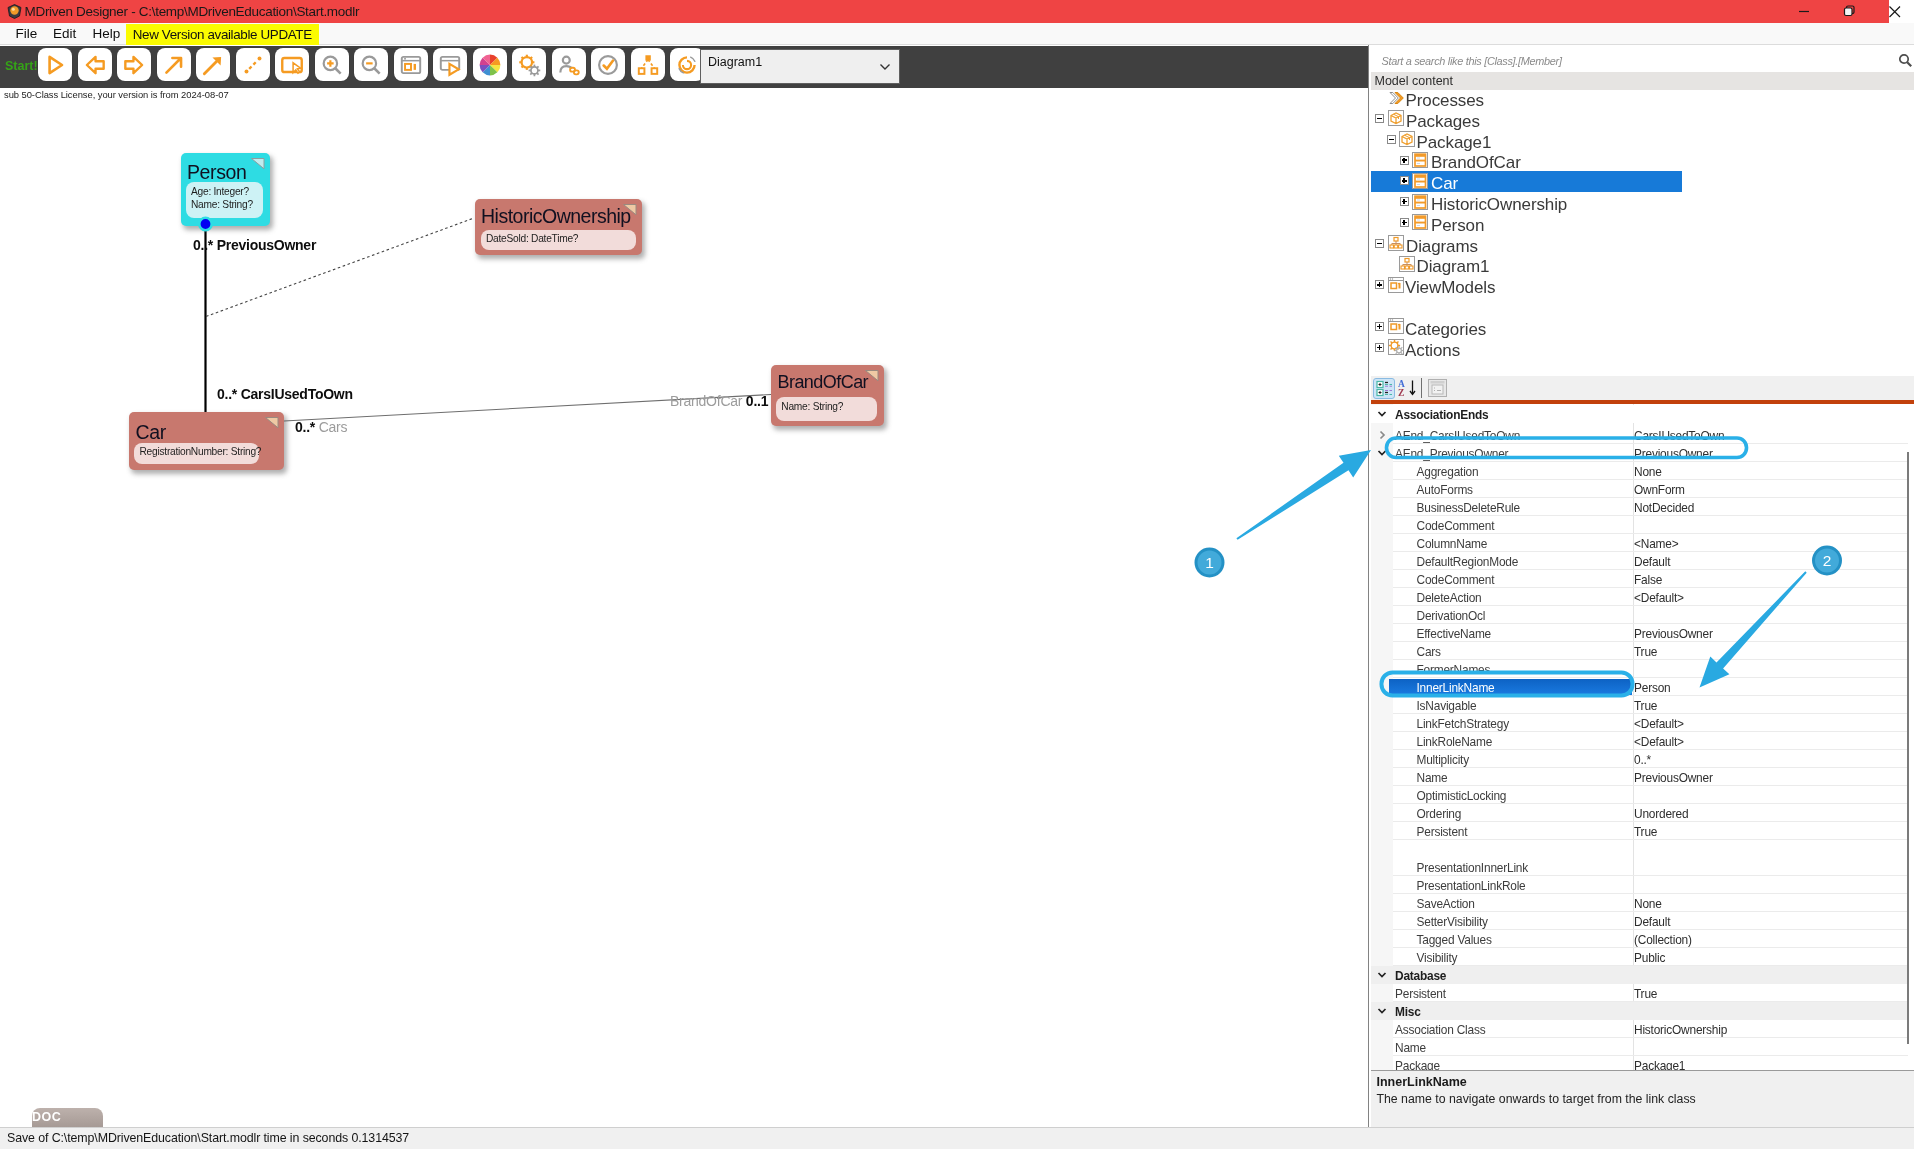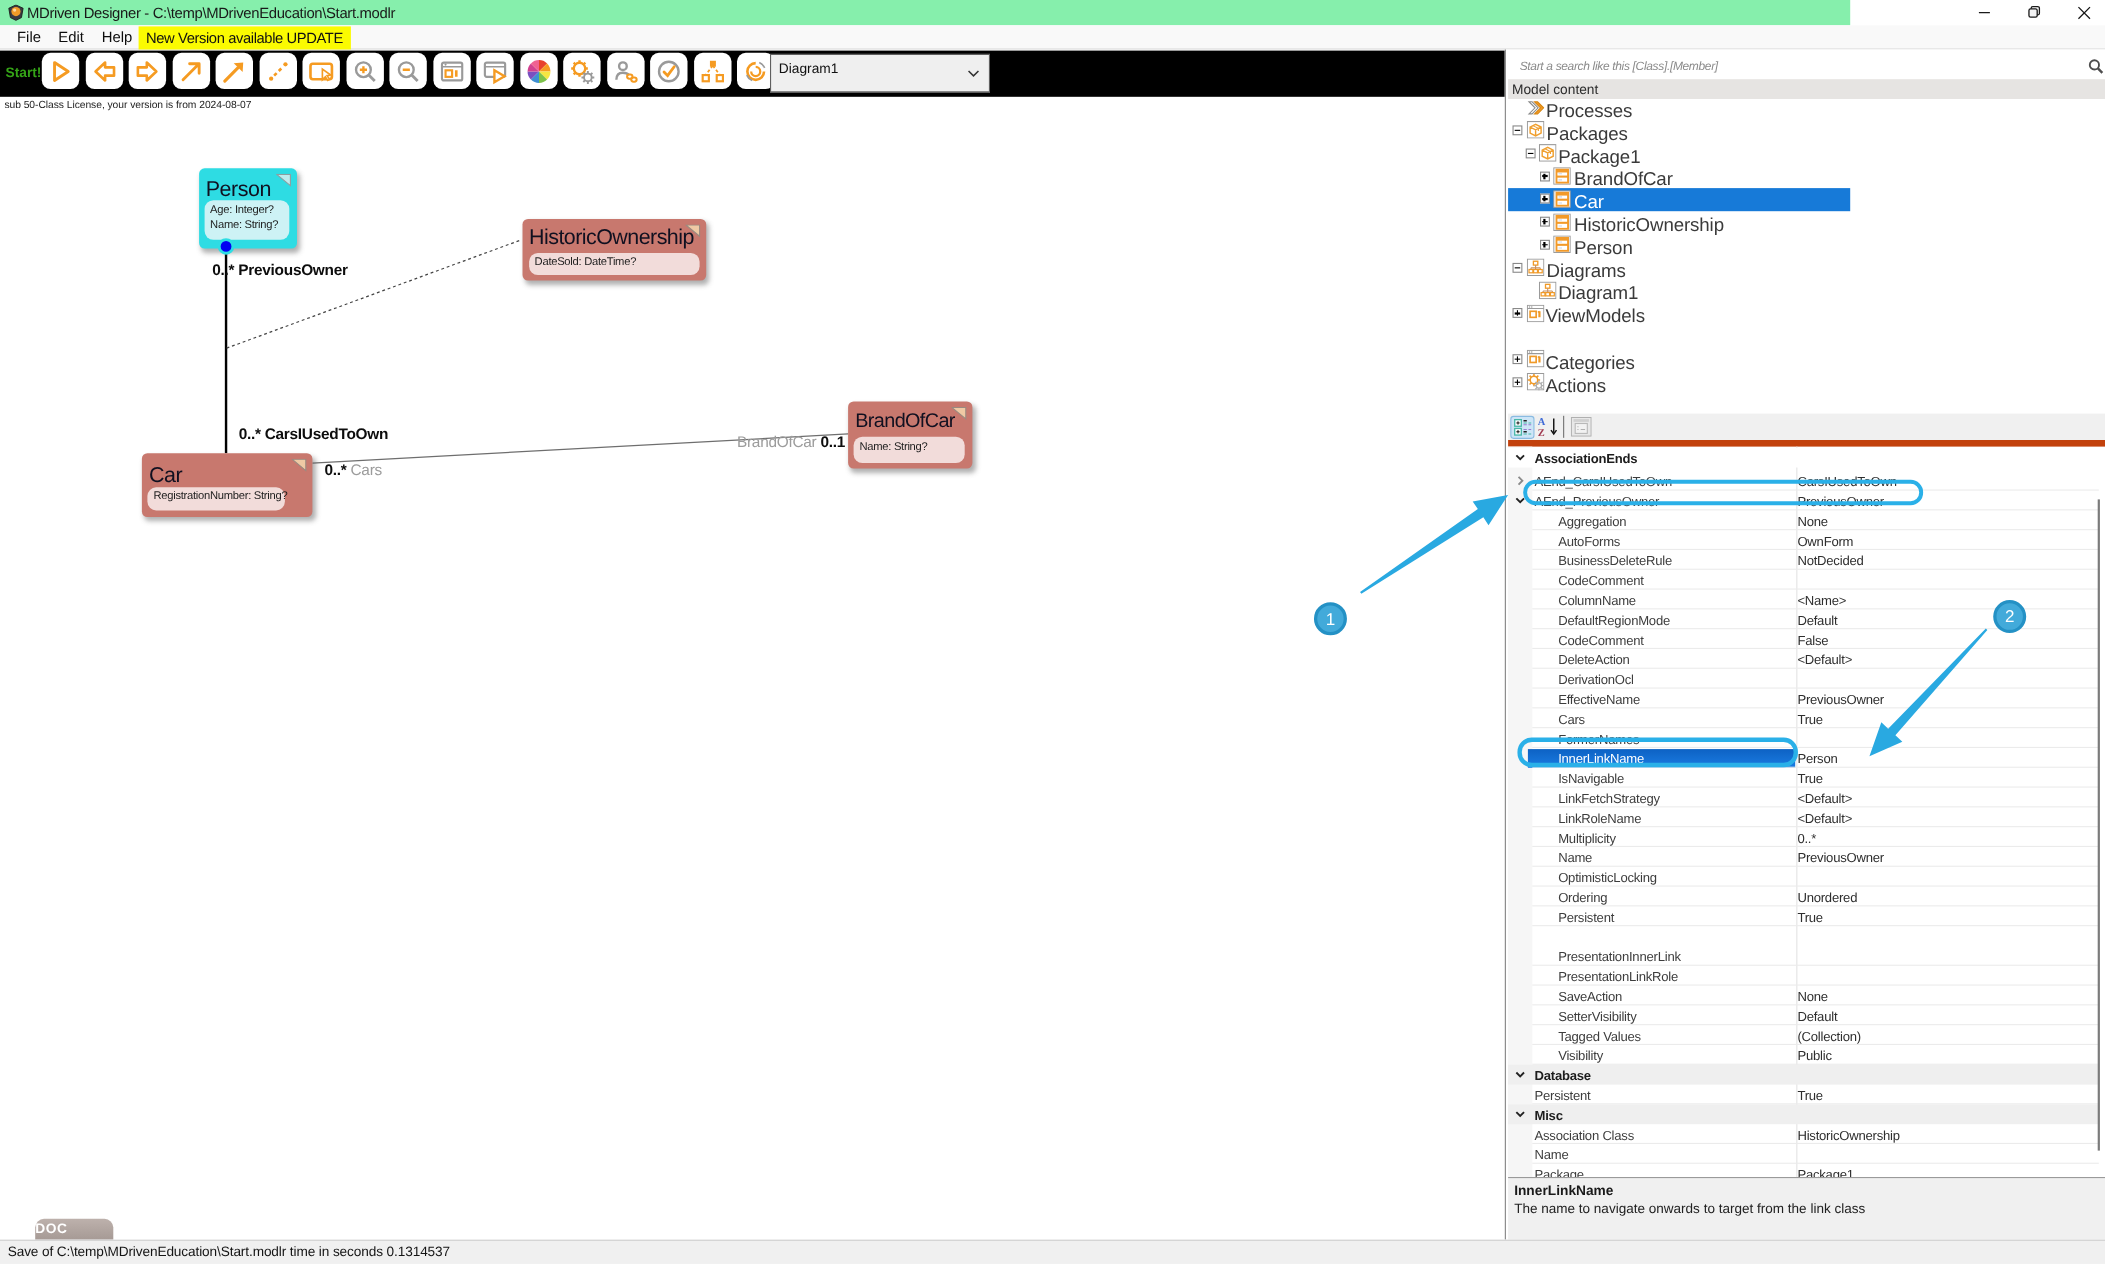--- a/index.html
+++ b/index.html
@@ -1,23 +1,23 @@
 <!DOCTYPE html>
 <html><head><meta charset="utf-8"><style>
 *{margin:0;padding:0;box-sizing:border-box}
 html,body{width:1914px;height:1149px;overflow:hidden;background:#fff;font-family:"Liberation Sans",sans-serif;position:relative}
 .abs{position:absolute}
 
-#titlebar{left:0;top:0;width:1682px;height:23px;background:#86efac}
+#titlebar{left:0;top:0;width:1889px;height:23px;background:#ef4444}
 #titlebar .ttl{left:24.5px;top:3.5px;font-size:13.5px;color:#191919;letter-spacing:-0.3px;white-space:nowrap}
 #menubar{left:0;top:23px;width:1914px;height:22px;background:#f9f9f9;border-bottom:1px solid #dcdcdc}
 .menu-it{top:3px;font-size:13.5px;color:#0d0d0d}
 #chip{left:126px;top:0.5px;width:192.5px;height:21px;background:#fbfb01;color:#111;font-size:13.4px;text-align:center;line-height:21px;white-space:nowrap;letter-spacing:-0.35px}
 
-#toolbar{left:0;top:46px;width:1368px;height:42px;background:#000000}
+#toolbar{left:0;top:46px;width:1368px;height:42px;background:#404040}
 .tbtn{top:2px;width:34px;height:33px;background:#fff;border-radius:8px;box-shadow:0 0 0 1px rgba(0,0,0,0.04)}
 .tbtn svg{position:absolute;left:4px;top:3.5px;width:26px;height:26px}
 #startlbl{left:5px;top:13px;font-size:12.5px;font-weight:bold;color:#35a317}
 #ddown{left:700px;top:3px;width:200px;height:35px;background:#efefef;border:1px solid #5f5f5f;font-size:12.5px;color:#111}
 #ddown span{position:absolute;left:7px;top:5px}
 #license{left:4px;top:89px;font-size:9.4px;color:#1c1c1c;letter-spacing:-0.05px}
 
 .cls{border-radius:5px;box-shadow:2.5px 3.5px 5px rgba(80,80,80,0.45)}
 .cls .t{position:absolute;left:6.5px;font-size:19.5px;color:#101020;letter-spacing:-0.4px;white-space:nowrap}
 .cls .inner{position:absolute;border-radius:8px;font-size:10.2px;color:#1e1e1e;white-space:nowrap;letter-spacing:-0.25px}
@@ -33,21 +33,21 @@
 .trow{left:1.5px;height:20.8px;width:544px;font-size:17px;color:#3a3a3a;letter-spacing:-0.1px}
 .trow .txt{position:absolute;top:3.4px;white-space:nowrap;margin-left:-2px}
 .sel-row{background:#177ad8;width:311px}
 .sel-row .txt{color:#fff}
 .expander{position:absolute;width:9px;height:9px;background:#fff;border:1px solid #898989}
 .expander:before{content:"";position:absolute;left:1px;top:2.9px;width:5px;height:1.4px;background:#000}
 .expander.plus:after{content:"";position:absolute;left:2.8px;top:1px;width:1.4px;height:5px;background:#000}
 .ticon{position:absolute;width:16px;height:16px}
 
 #pgbar{left:1.5px;top:331px;width:544px;height:24px;background:#f0f0f0}
-#pgrid{left:1.5px;top:355px;width:544px;height:670px;border-top:6px solid #c2410c;background:#fff;font-size:11.9px;color:#3d3d3d;letter-spacing:-0.2px}
+#pgrid{left:1.5px;top:355px;width:544px;height:670px;border-top:4px solid #c2410c;background:#fff;font-size:11.9px;color:#3d3d3d;letter-spacing:-0.2px}
 .prow{position:absolute;left:0;width:537px;height:18px}
 .prow .nm{position:absolute;left:24.5px;top:2.5px;white-space:nowrap}
 .prow .nm2{position:absolute;left:46px;top:2.5px;white-space:nowrap}
 .prow .vl{position:absolute;left:263.5px;top:2.5px;white-space:nowrap;color:#2e2e2e}
 .prow .bline{position:absolute;left:22px;right:0;bottom:0;height:1px;background:#ebebeb}
 .sechead{font-weight:bold;color:#1d1d1d}
 .chev{position:absolute;left:6px;top:4px;width:10px;height:10px}
 #gutter{position:absolute;left:0;top:0;width:22px;height:670px;background:#f6f6f6}
 #vdivider{position:absolute;left:262.5px;top:0;width:1px;height:670px;background:#e3e3e3}
 #sbthumb{position:absolute;left:536.5px;top:48px;width:2px;height:592px;background:#7b7b7b}

